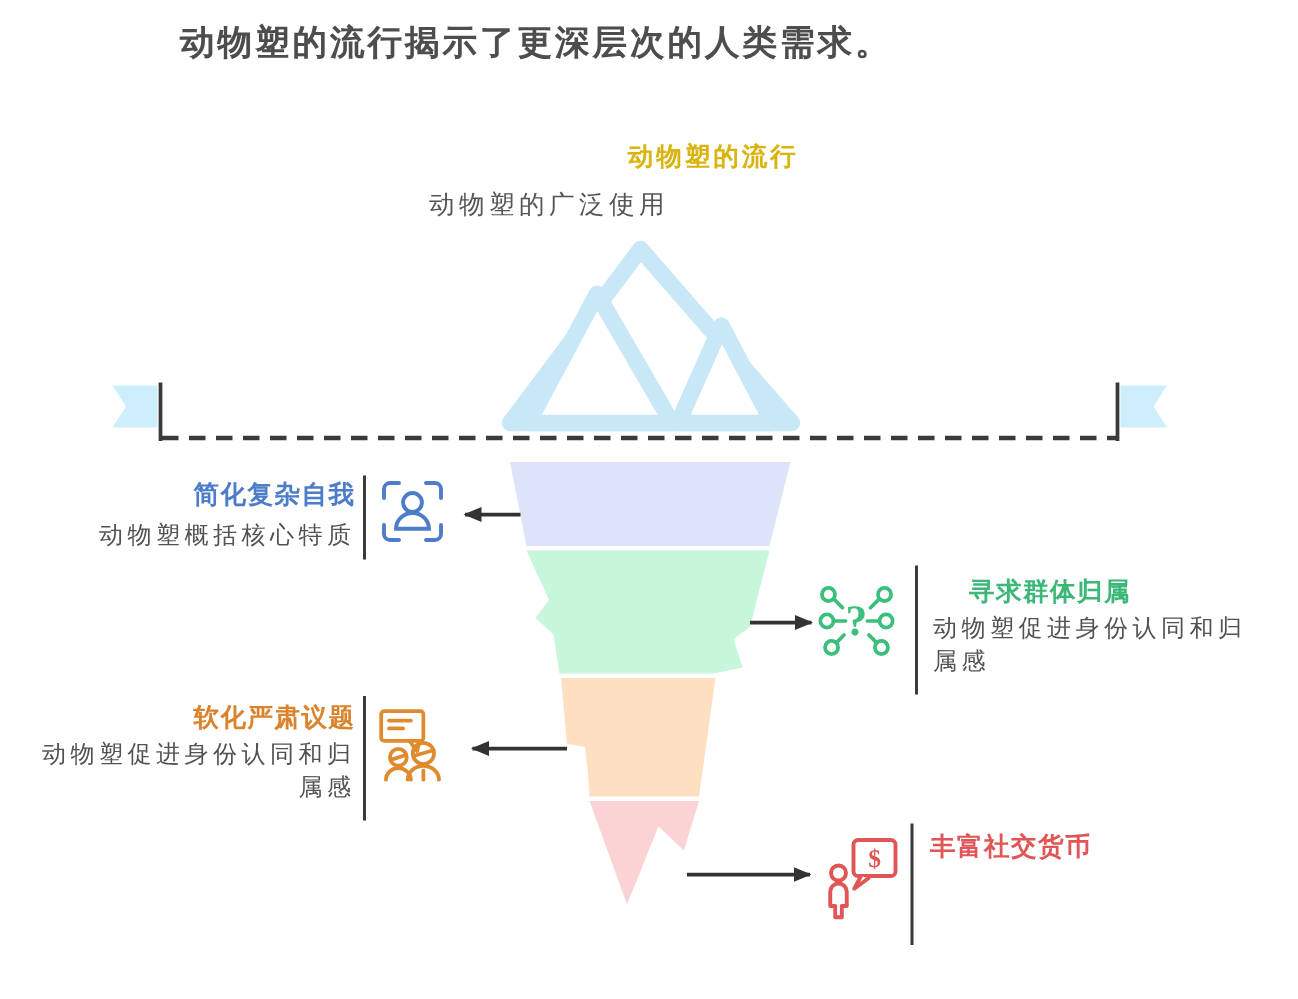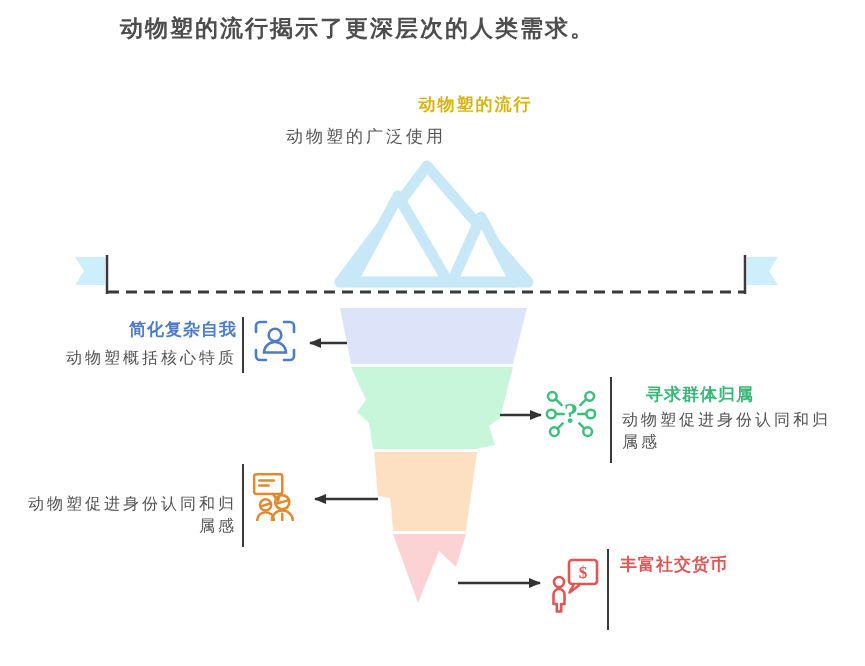--- a/index.html
+++ b/index.html
@@ -98,20 +98,21 @@
       <line x1="40.5" y1="26" x2="33" y2="26"></line>
       <line x1="13" y1="40" x2="18" y2="35"></line>
       <line x1="39" y1="40" x2="34" y2="35"></line>
       <text x="26" y="35" text-anchor="middle" font-size="28" font-weight="700" fill="#3bbf7c" stroke="none" font-family="Liberation Serif,serif">?</text>
     </svg>
   </div>
   <div class="abs divider" style="left:610px;top:377px;height:86px"></div>
   <div class="abs lbl-title t-green" style="left:646px;top:383px">寻求群体归属</div>
   <div class="abs lbl-desc" style="left:622px;top:409px;width:214px">动物塑促进身份认同和归属感</div>
 
+  <div class="abs lbl-title t-orange" style="right:628px;top:467px">软化严肃议题</div>
   <div class="abs lbl-desc" style="right:628px;top:493px;width:214px;text-align:right">动物塑促进身份认同和归属感</div>
   <div class="abs divider" style="left:242px;top:464px;height:83px"></div>
   <div class="abs" style="left:251px;top:471px">
     <svg width="50" height="50" viewBox="0 0 48 48" fill="none" stroke="#e08a2e" stroke-width="2.4" stroke-linecap="round" stroke-linejoin="round">
       <rect x="3" y="3" width="27" height="19" rx="2"></rect>
       <line x1="8" y1="9" x2="22" y2="9"></line>
       <line x1="8" y1="14" x2="17" y2="14"></line>
       <path d="M21,22 L26,28.5 L27.5,22"></path>
       <circle cx="30" cy="30" r="6.8"></circle>
       <line x1="24" y1="31.5" x2="36.5" y2="28"></line>

